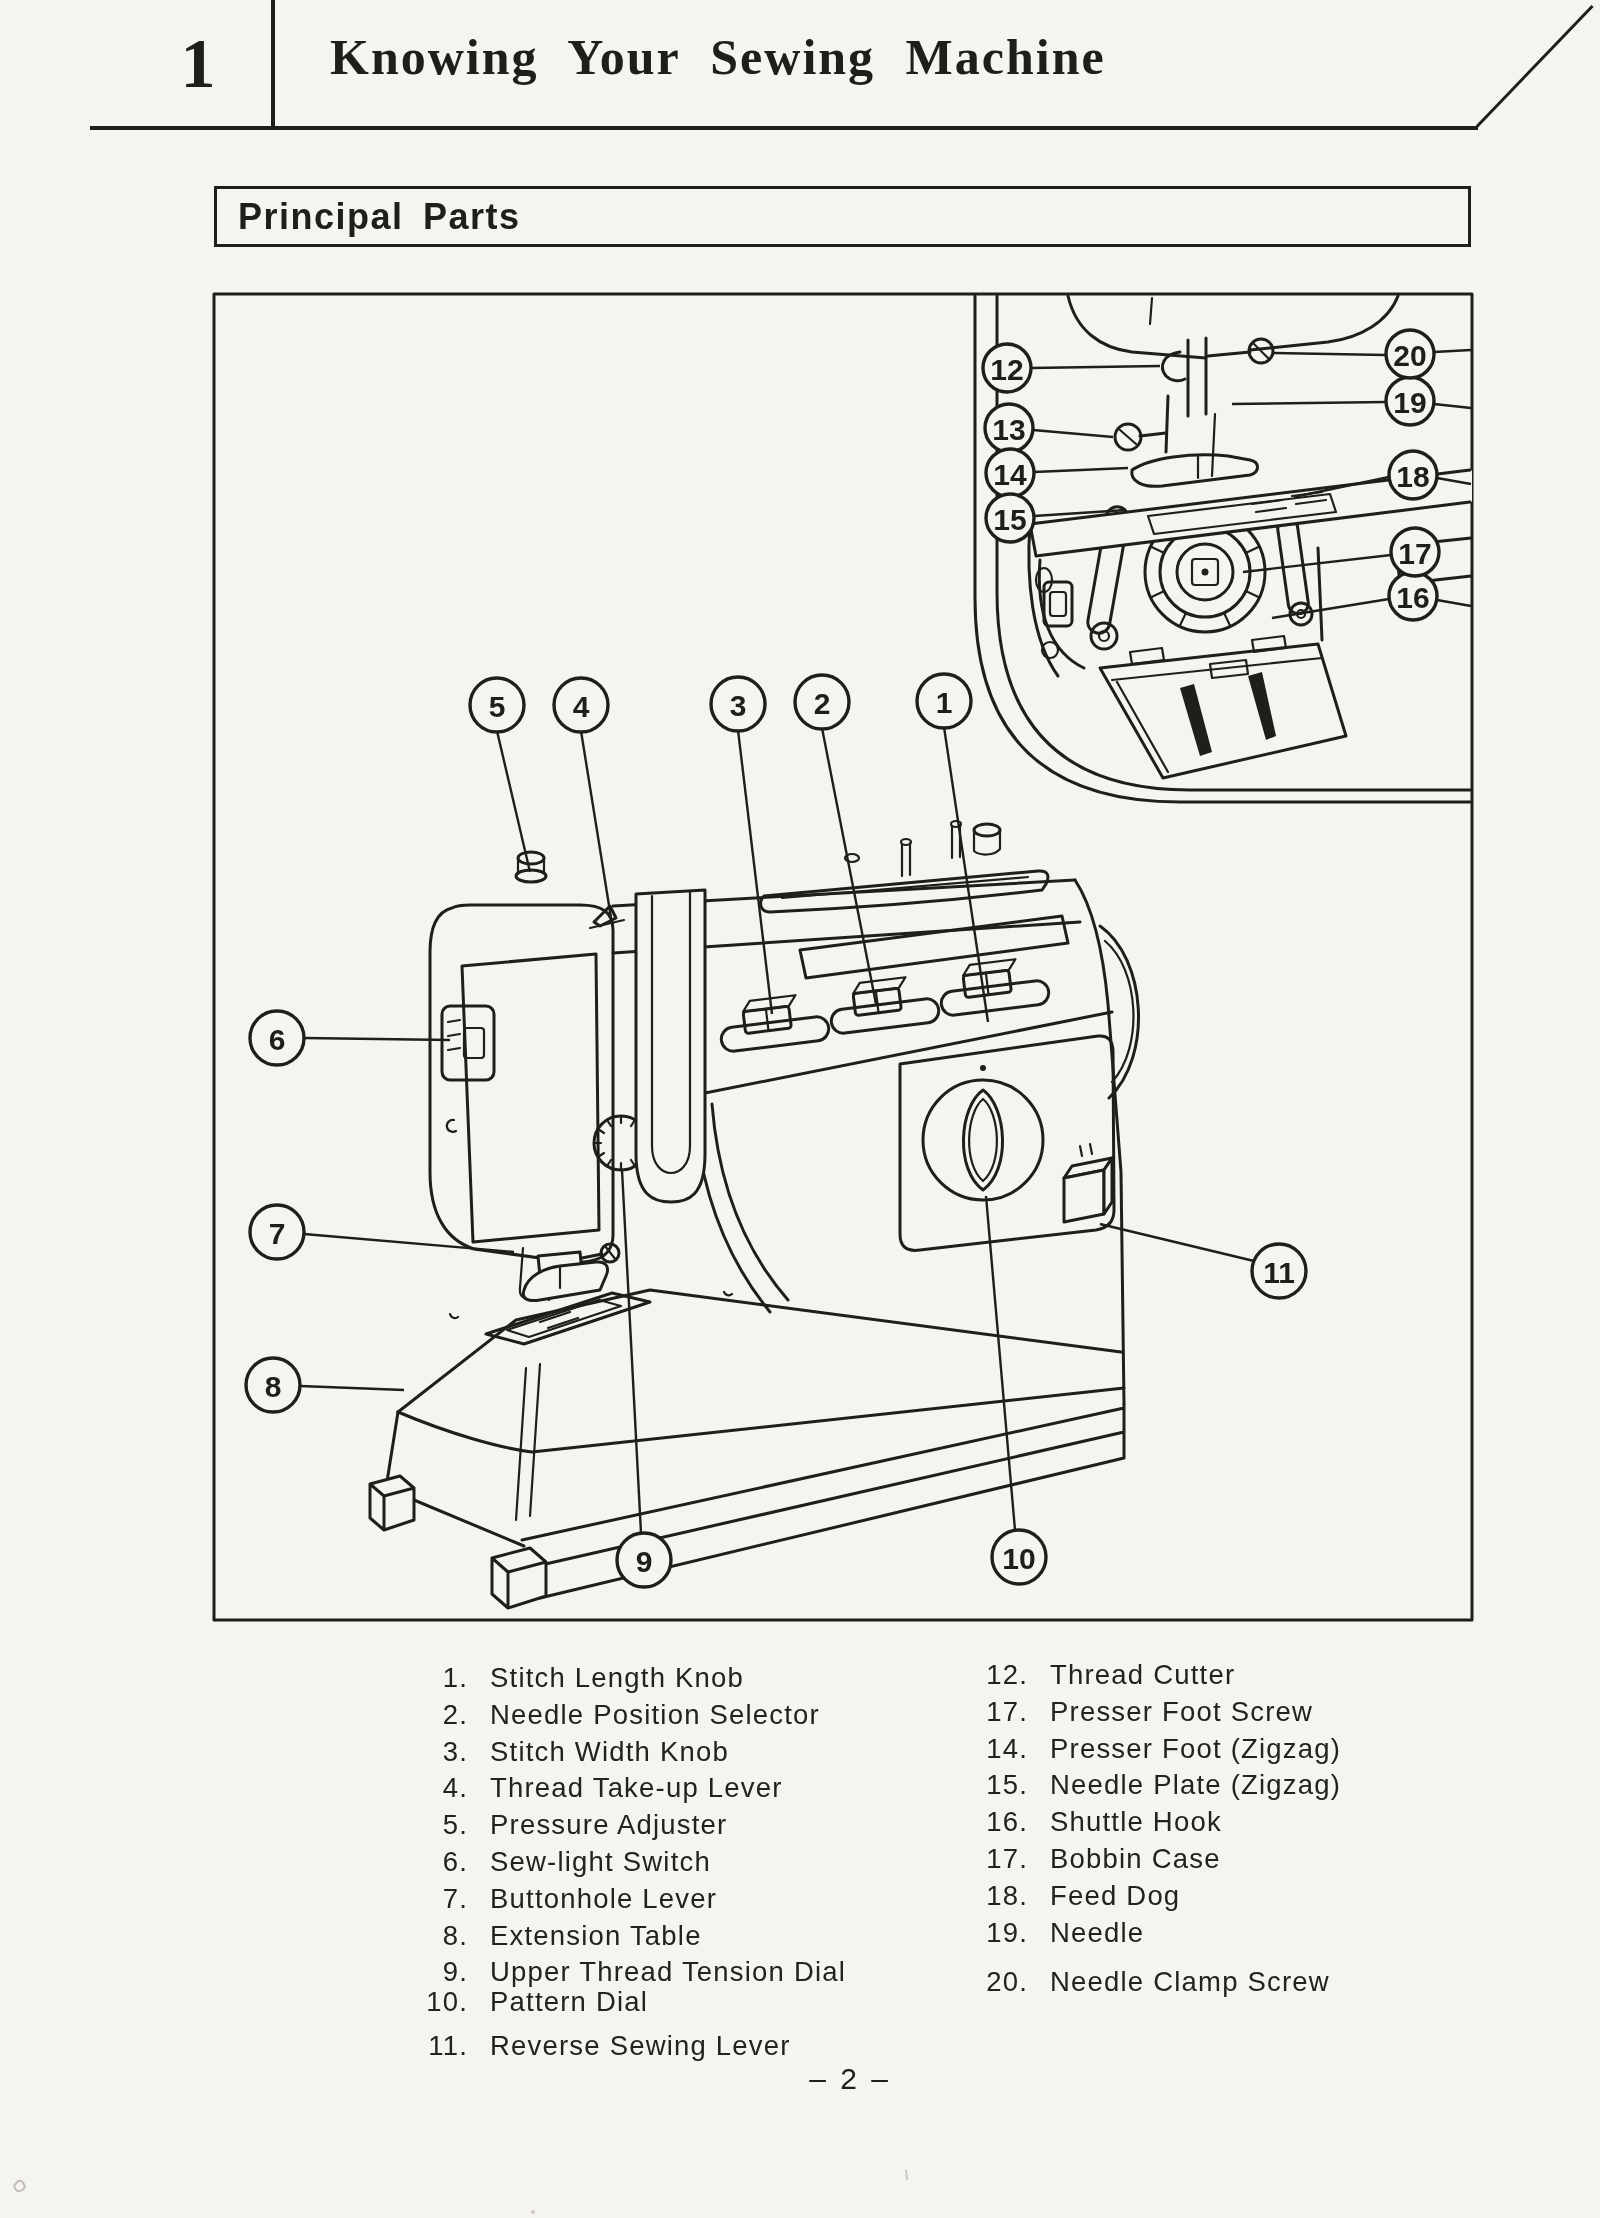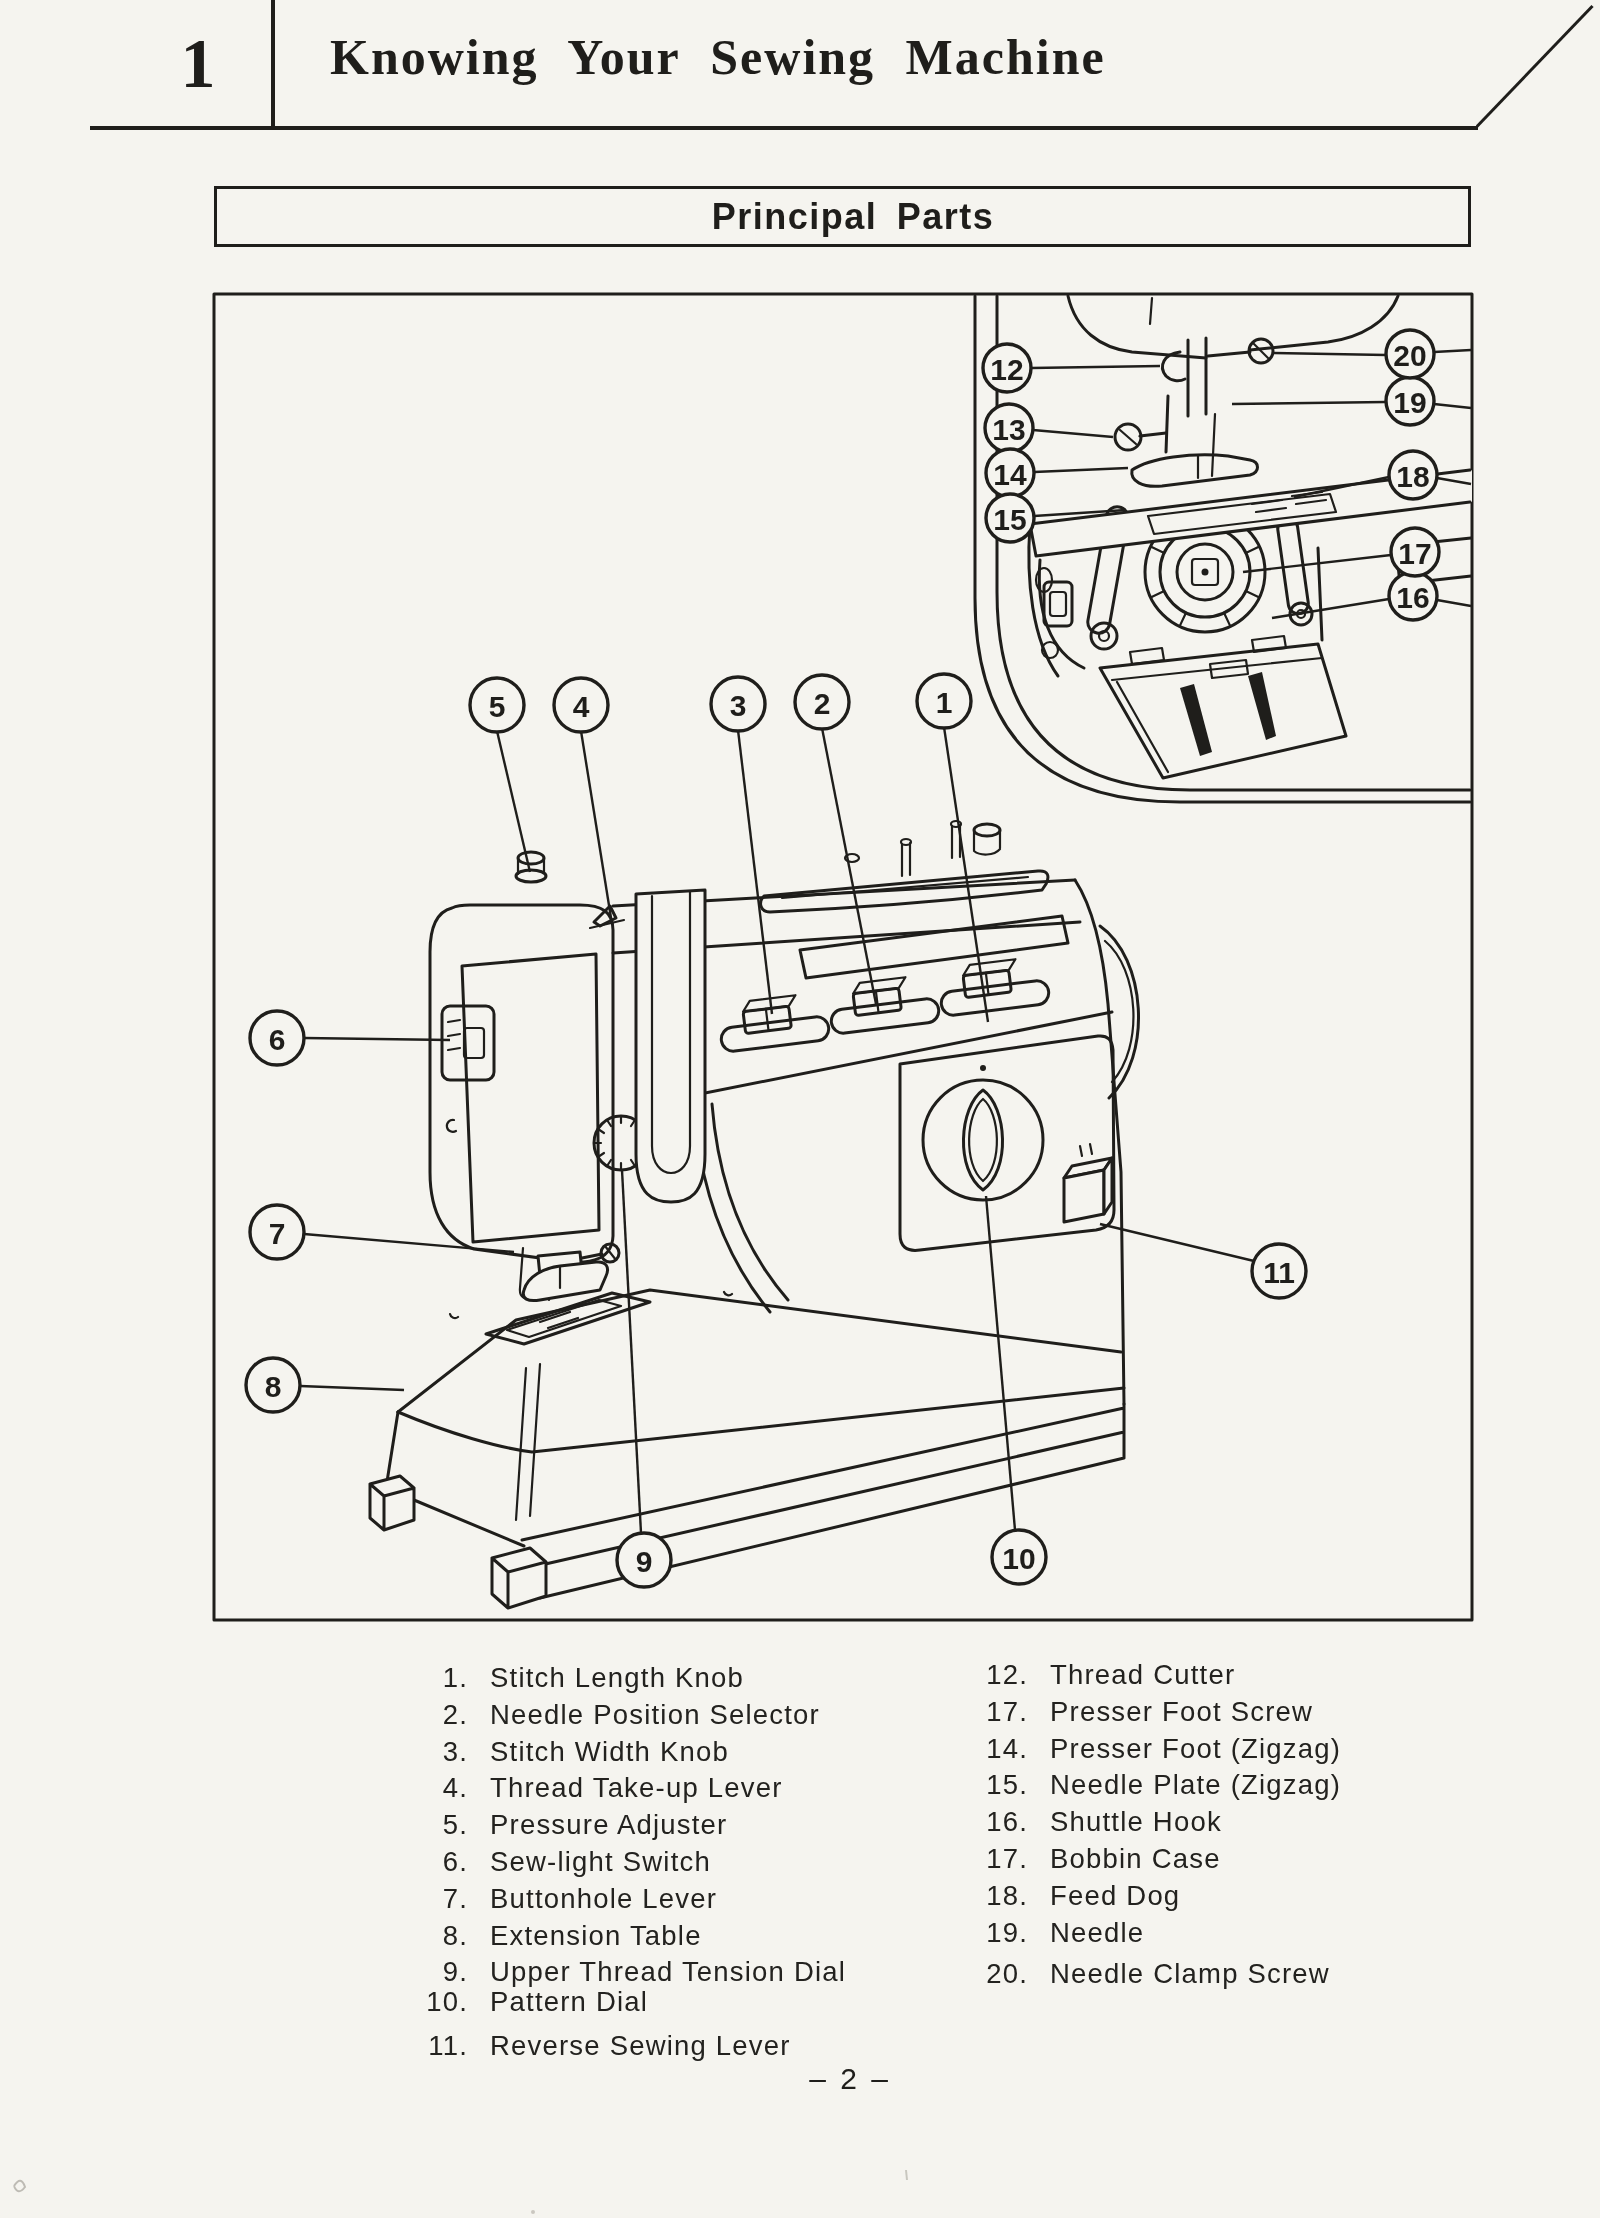--- a/index.html
+++ b/index.html
@@ -13,21 +13,21 @@
   .v-rule { position:absolute; left:271px; top:0; width:3.5px; height:128px; background:var(--ink); }
   .page-title { position:absolute; left:330px; top:28px; width:1150px;
                 font-family:"Liberation Serif", serif; font-weight:bold; font-size:50px;
                 letter-spacing:2px; word-spacing:16px; white-space:nowrap; }
   .h-rule { position:absolute; left:90px; top:126px; width:1388px; height:3.5px; background:var(--ink); }
   .diag-rule { position:absolute; left:1477px; top:125px; width:167px; height:3.2px; background:var(--ink);
                transform-origin:0 50%; transform:rotate(-46.2deg); }
 
   
   .section-box { position:absolute; left:214px; top:186px; width:1251px; height:55px;
-                 border:3px solid var(--ink); display:flex; align-items:center;justify-content:center; }
+                 border:3px solid var(--ink); display:flex; align-items:center; }
   .section-box span { font-size:36px; font-weight:bold; letter-spacing:1.5px; word-spacing:8px; padding-left:21px; }
 
   
   svg.fig { position:absolute; left:0; top:0; }
 
   
   .pl-col { position:absolute; font-size:27.5px; letter-spacing:1.2px; color:#23221f; }
   .pl-item { position:absolute; left:0; white-space:nowrap; display:flex; }
   .pl-num { display:inline-block; text-align:right; }
   .col-left .pl-num { width:68px; }
@@ -459,20 +459,20 @@
         <span class="pl-label">Bobbin Case</span>
       </div>
       <div class="pl-item" style="top: 220.8px;">
         <span class="pl-num">18.</span>
         <span class="pl-label">Feed Dog</span>
       </div>
       <div class="pl-item" style="top: 257.6px;">
         <span class="pl-num">19.</span>
         <span class="pl-label">Needle</span>
       </div>
-      <div class="pl-item" style="top: 299px;">
+      <div class="pl-item" style="top: 307px;">
         <span class="pl-num">20.</span>
         <span class="pl-label">Needle Clamp Screw</span>
       </div>
     </div>
 
   <div class="page-num">– 2 –</div>
 </div>
 
 </body></html>

